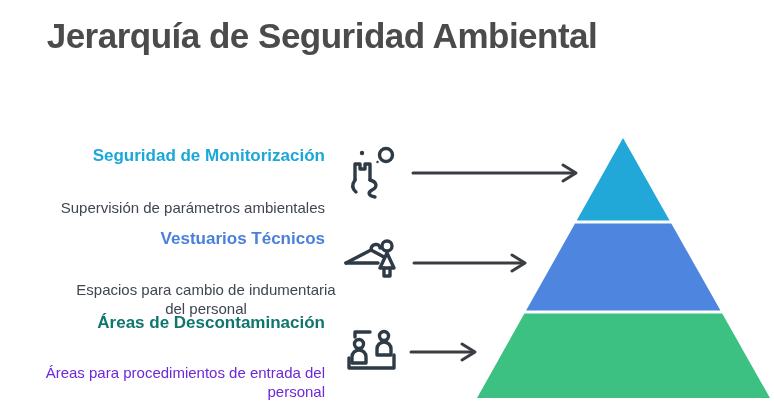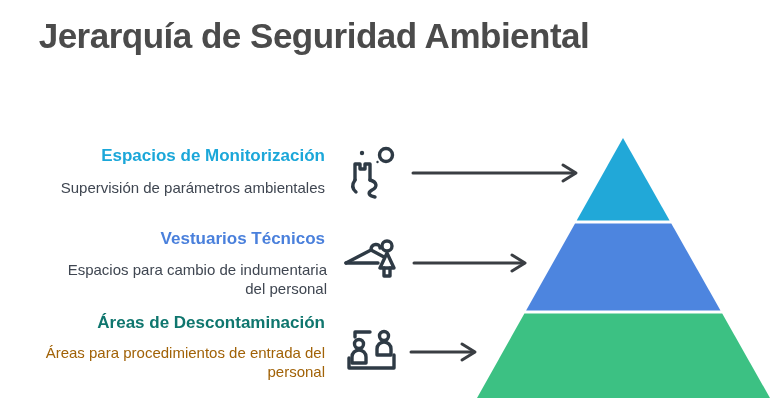--- a/index.html
+++ b/index.html
@@ -9,60 +9,62 @@
     background:#ffffff;
     font-family:"Liberation Sans", sans-serif;
     overflow:hidden;
   }
   .title{
     position:absolute;top:16px;left:0;width:628px;
     text-align:center;
     font-size:35px;font-weight:700;
     letter-spacing:-0.5px;
     color:#4B4B4B;
+    padding-left:8px;
   }
   .sec-heading{
     position:absolute;left:35px;width:290px;
     text-align:right;
     font-size:17px;font-weight:700;
     line-height:20px;
   }
   .sec-desc{
     position:absolute;left:35px;width:290px;
     text-align:right;
     font-size:15px;font-weight:400;
     color:#3F4651;
     line-height:19px;
+    margin-top:20px;
   }
   .h1{top:146px;}
   .d1{top:178px;}
   .h2{top:229px;text-align:right;}
-  .d2{top:260px;left:55px;width:272px;}
+  .d2{top:260px;left:70px;width:272px;text-align:center;}
   .h3{top:313px;}
   .d3{top:343px;}
   .icon{position:absolute;}
   .icon svg{display:block;}
   .arrow{position:absolute;}
   .pyramid-svg{position:absolute;left:0;top:0;}
 </style>
 </head>
 <body>
 
 <div class="stage">
 
   <div class="title" style="color: rgb(75, 75, 75);">Jerarquía de Seguridad Ambiental</div>
 
-  <div class="sec-heading h1" style="color: rgb(27, 167, 217);">Espacios de Monitorización</div>
+  <div class="sec-heading h1" style="color: rgb(27, 167, 217);">Seguridad de Monitorización</div>
   <div class="sec-desc d1" style="color: rgb(63, 70, 81);">Supervisión de parámetros ambientales</div>
 
   <div class="sec-heading h2" style="color: rgb(74, 128, 220);">Vestuarios Técnicos</div>
   <div class="sec-desc d2" style="color: rgb(63, 70, 81);">Espacios para cambio de indumentaria del personal</div>
 
   <div class="sec-heading h3" style="color: #0f766e;">Áreas de Descontaminación</div>
-  <div class="sec-desc d3" style="color: #a16207;">Áreas para procedimientos de entrada del personal</div>
+  <div class="sec-desc d3" style="color: #6d28d9;">Áreas para procedimientos de entrada del personal</div>
 
   <div class="icon" style="left:346px;top:145px;">
     <svg width="56" height="56" viewBox="0 0 56 56">
       <g fill="none" stroke-width="3.4" stroke-linecap="round" stroke-linejoin="round" stroke="#2E3A45">
         <circle cx="16" cy="8" r="2.2" stroke="none" fill="#2E3A45"></circle>
         <circle cx="40" cy="10" r="6.5"></circle>
         <circle cx="31.5" cy="17" r="1.2" stroke="none" fill="#2E3A45"></circle>
         <path d="M9,35 V19 h5 v5 h5 v-5 h5 v16"></path>
         <path d="M9,35 q-5,7 1,12"></path>
         <path d="M24,35 c7,2 8,7 2,10 c-5,3 -3,6 3,7"></path>

